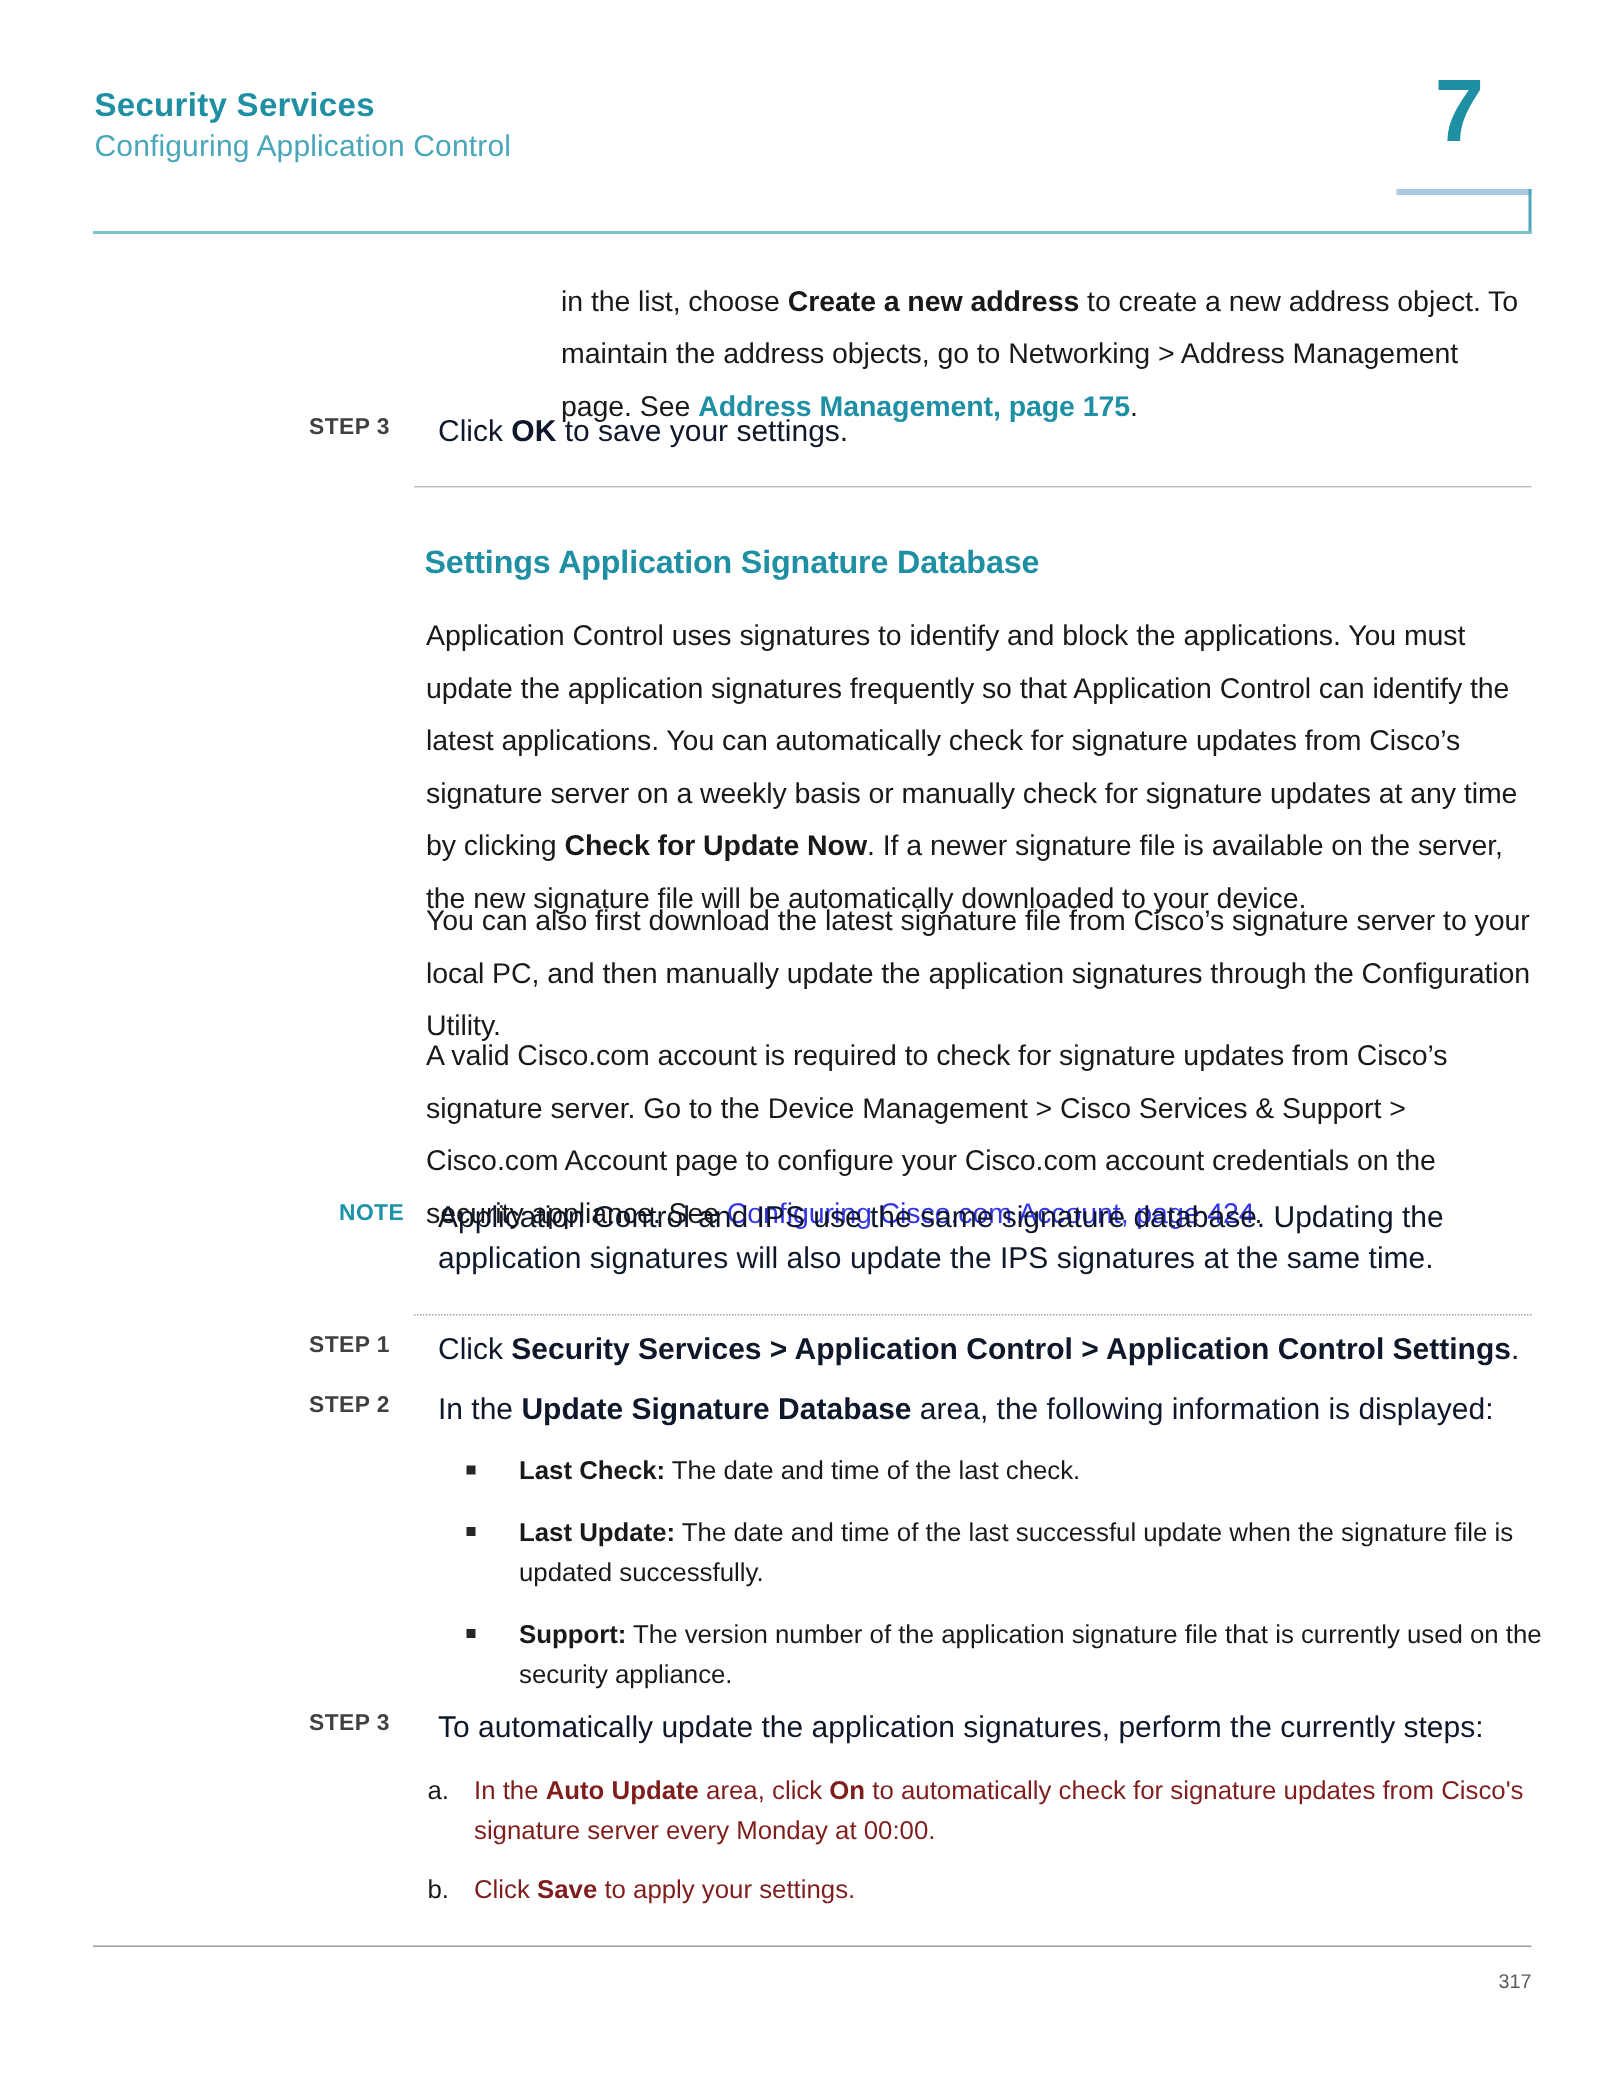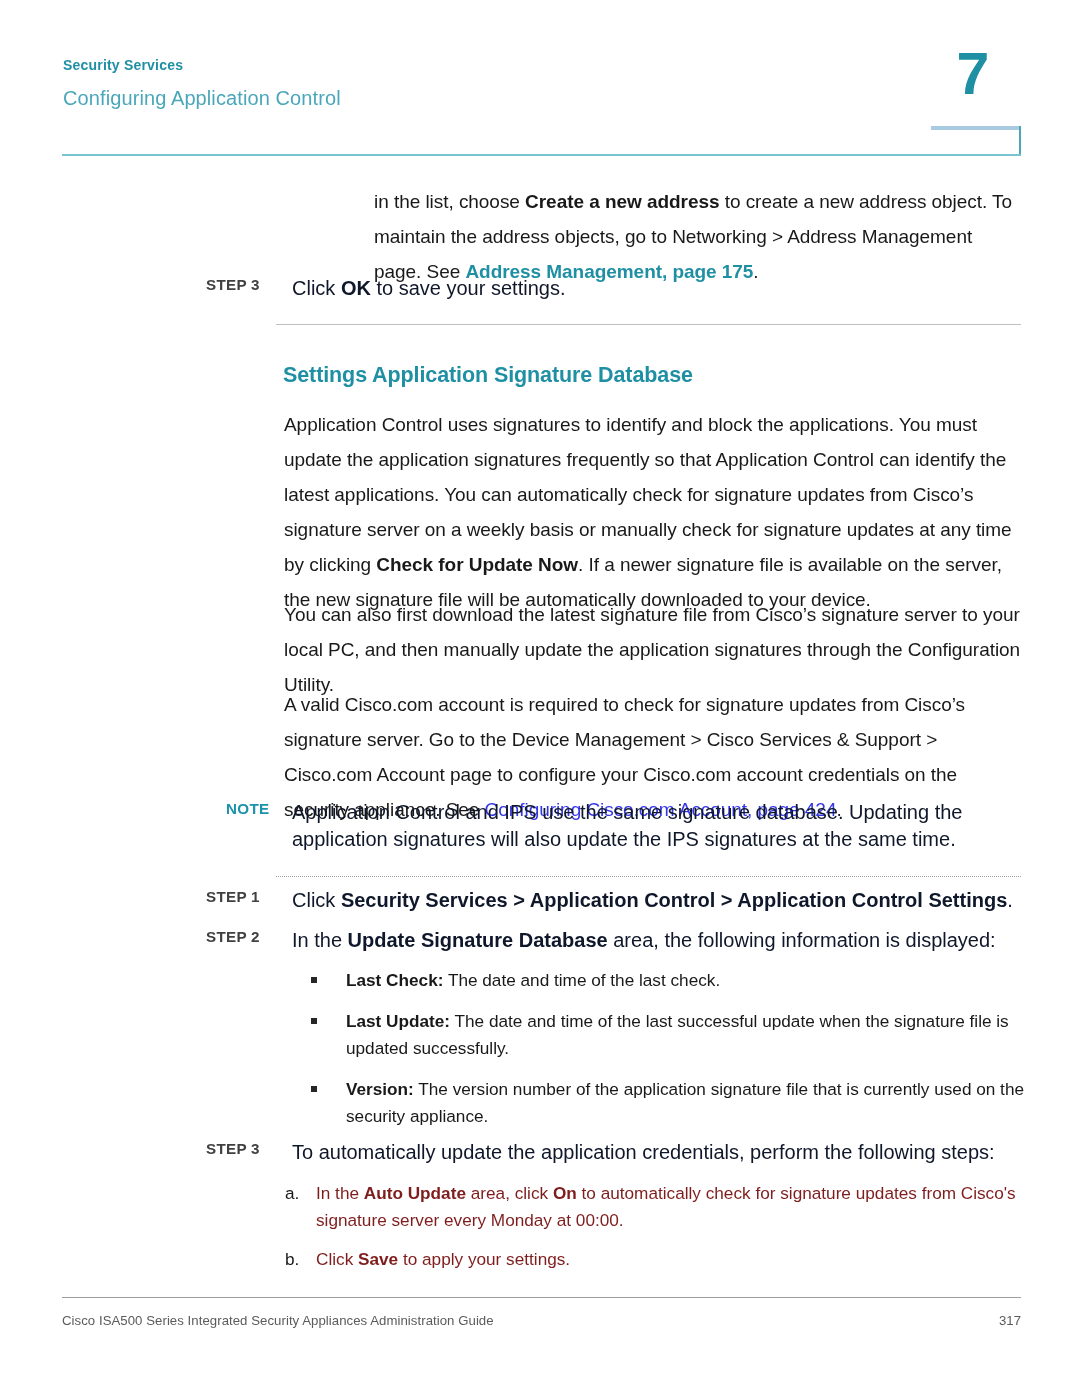--- a/index.html
+++ b/index.html
@@ -28,21 +28,21 @@
     position: absolute;
     left: 0;
     top: 0;
     width: 1080px;
     height: 160px;
   }
   .hdr-title {
     position: absolute;
     left: 63px;
     top: 57px;
-    font-size: 14px;
+    font-size: 22px;
     font-weight: bold;
     color: #1F8FA4;
     letter-spacing: 0.2px;
     text-align: right;
   }
   .hdr-sub {
     position: absolute;
     left: 63px;
     top: 87px;
     font-size: 20px;
@@ -318,42 +318,41 @@
     <div class="bullet-row" style="left:311px; top:1008px; width:715px;">
       <div class="bullet-mark"></div>
       <div class="bullet-body" style="width:680px;">
         <b>Last Update:</b><span> The date and time of the last successful update when the signature file is updated successfully.</span>
       </div>
     </div>
 
     <div class="bullet-row" style="left:311px; top:1076px; width:715px;">
       <div class="bullet-mark"></div>
       <div class="bullet-body" style="width:700px;">
-        <b>Version:</b><span> The version number of the application signature file that is currently used on the security appliance.</span>
+        <b>Support:</b><span> The version number of the application signature file that is currently used on the security appliance.</span>
       </div>
     </div>
 
     <div class="step-row" style="left:206px; top:1140px; width:820px;">
       <div class="step-label">STEP 3</div>
-      <div class="step-body" style="width:735px;">To automatically update the application credentials, perform the following steps:</div>
+      <div class="step-body" style="width:735px;">To automatically update the application signatures, perform the currently steps:</div>
     </div>
 
     <div class="alpha-row" style="left:285px; top:1180px; width:740px;">
       <div class="alpha-mark">a.</div>
       <div class="alpha-body" style="width:710px;">
         <span>In the </span><b>Auto Update</b><span> area, click </span><b>On</b><span> to automatically check for signature updates from Cisco's signature server every Monday at 00:00.</span>
       </div>
     </div>
 
     <div class="alpha-row" style="left:285px; top:1246px; width:740px;">
       <div class="alpha-mark">b.</div>
       <div class="alpha-body" style="width:710px;">
         <span>Click </span><b>Save</b><span> to apply your settings.</span>
       </div>
     </div>
 
   </div>
 
   <div class="footer-rule"></div>
-  <div class="footer-left">Cisco ISA500 Series Integrated Security Appliances Administration Guide</div>
   <div class="footer-right">317</div>
 
 </div>
 
 </body></html>

